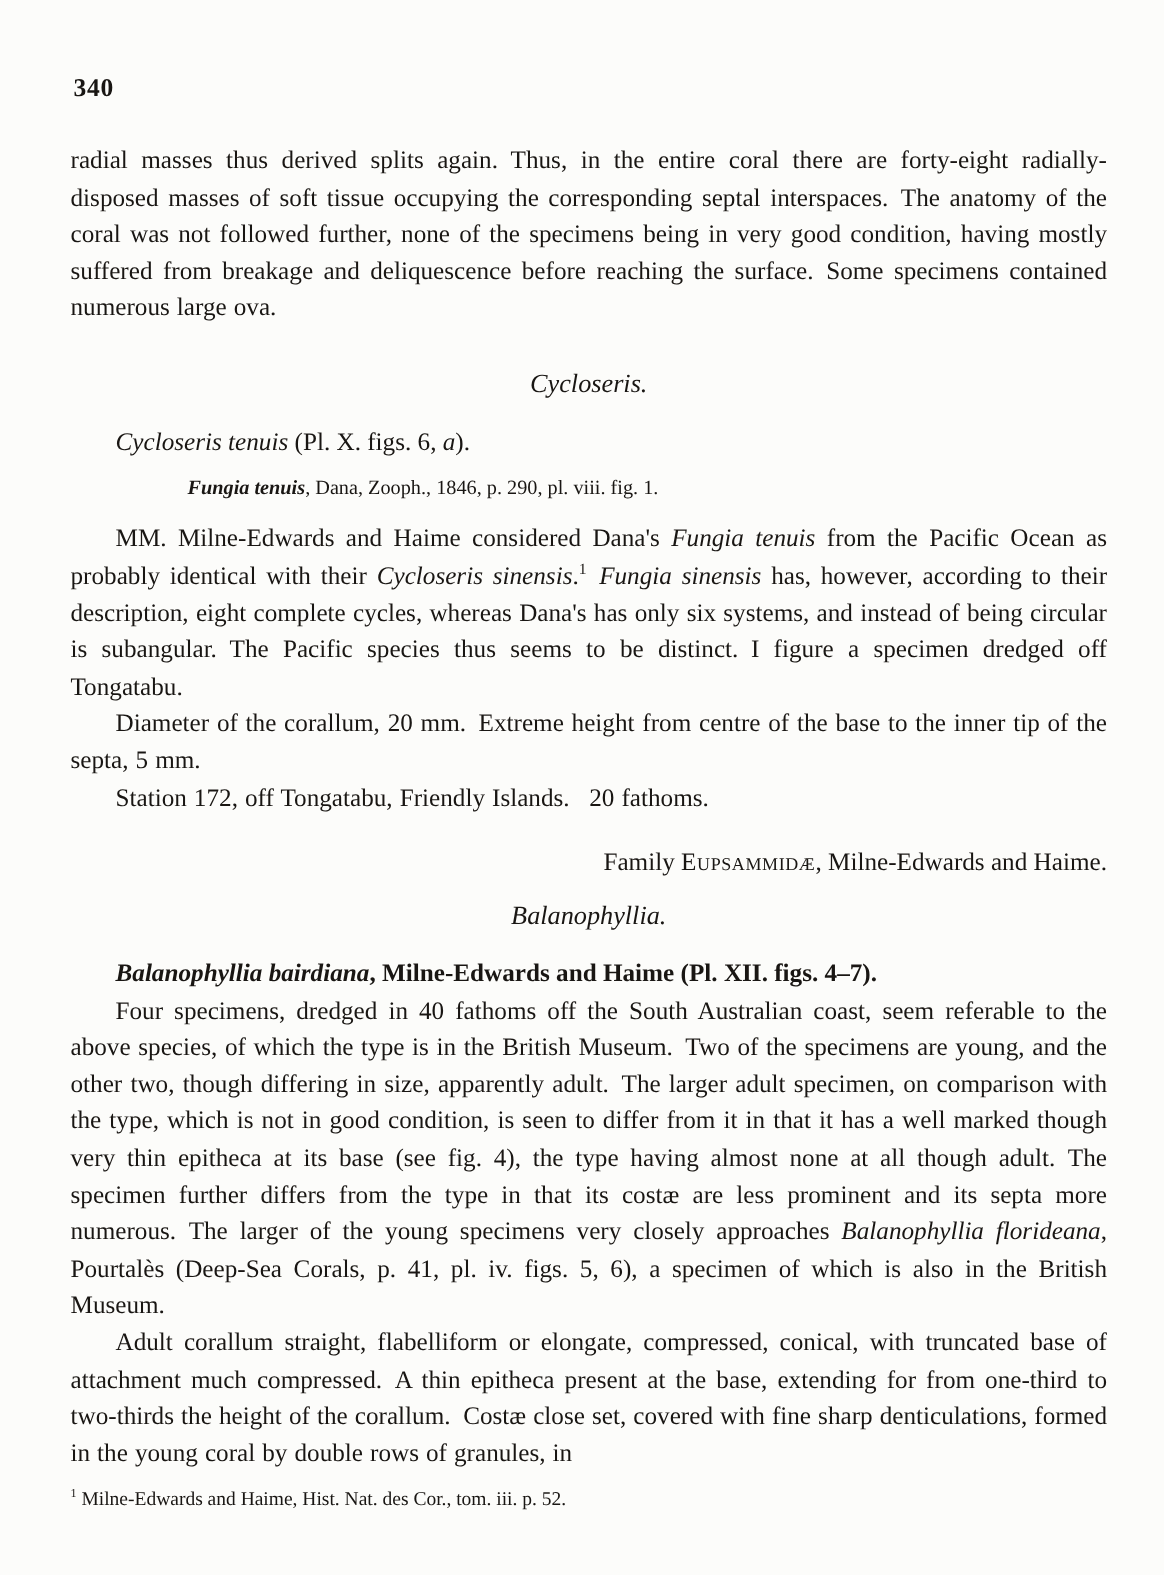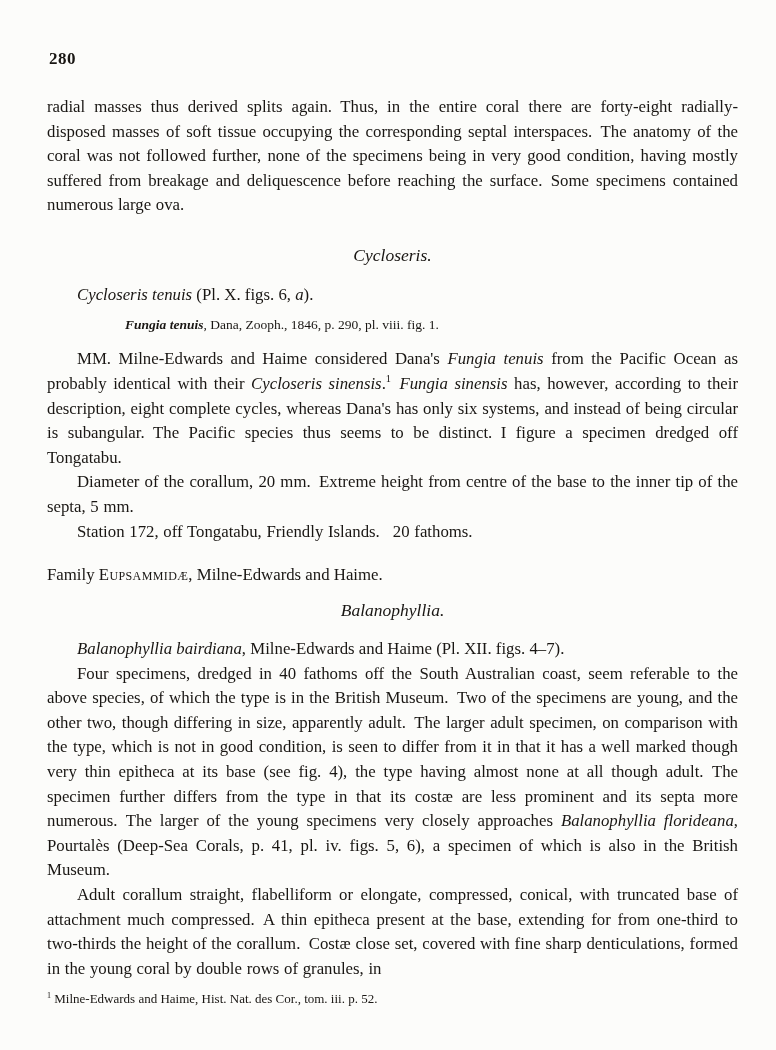--- a/index.html
+++ b/index.html
@@ -36,42 +36,42 @@
   }
   .mt-cyclo    { margin-top:27px; }
   .species-line { font-size:16.8px; line-height:24.6px; text-indent:30px; }
   .mt-species1 { margin-top:16px;font-family:Liberation Serif, serif; }
   .synonym {
     margin-top:9px; margin-left:78px;
     font-size:13.5px; line-height:18px;
   }
   .mt-mm       { margin-top:13px; }
   .family-heading {
-    text-align:left; font-weight:400; font-size:16.8px; line-height:1.25;
+    text-align:right; font-weight:400; font-size:16.8px; line-height:1.25;
   }
   .mt-family   { margin-top:21px; }
   .mt-bala     { margin-top:14px; }
-  .mt-species2 { margin-top:15px; }
+  .mt-species2 { margin-top:15px;font-weight:bold; }
   .footnote {
     margin-top:9px; text-align:left;
     font-size:13px; line-height:17px;
   }
   
   .it  { font-style:italic; }
   .bi  { font-style:italic; font-weight:700; }
   .sc  { font-variant:small-caps; letter-spacing:0.4px; }
   .sup { font-size:0.62em; vertical-align:super; line-height:0; }
 </style>
 </head>
 <body>
 
 <div class="page">
 
   <header class="running-head">
-    <span class="pagenum">280</span>
+    <span class="pagenum">340</span>
   </header>
 
   <main class="text-block">
 
     <p class="body mt-intro"><span>radial masses thus derived splits again. Thus, in the entire coral there are forty-eight radially-disposed masses of soft tissue occupying the corresponding septal interspaces. The anatomy of the coral was not followed further, none of the specimens being in very good condition, having mostly suffered from breakage and deliquescence before reaching the surface. Some specimens contained numerous large ova.</span></p>
 
     <h3 class="genus-heading mt-cyclo"><span class="it">Cycloseris.</span></h3>
 
     <p class="species-line mt-species1"><span class="it">Cycloseris tenuis</span><span> (Pl. X. figs. 6, </span><span class="it">a</span><span>).</span></p>
 

